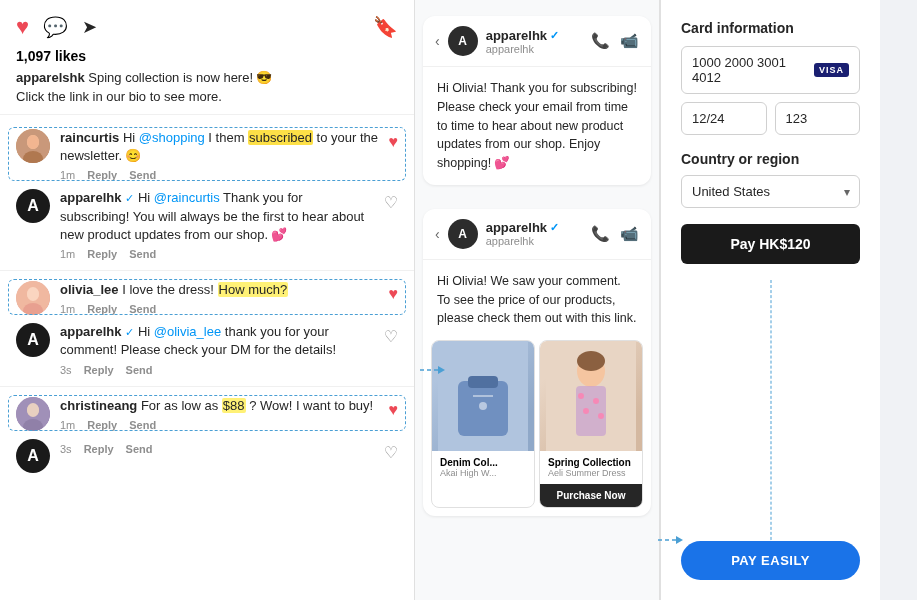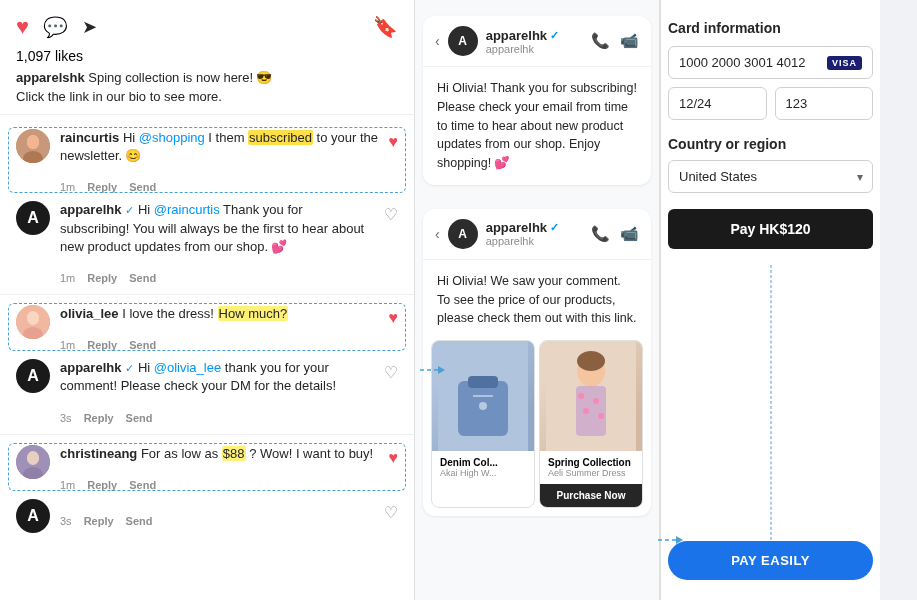--- a/index.html
+++ b/index.html
@@ -30,21 +30,21 @@
     .post-actions .action-icon {
       margin-right: 14px;
       cursor: pointer;
     }
 
     .bookmark-icon {
       margin-left: auto;
     }
 
     .likes-count {
-      font-weight: 400;
+      font-weight: 700;
       font-size: 14px;
       margin-bottom: 6px;
     }
 
     .post-caption {
       font-size: 13px;
       color: #262626;
       margin-bottom: 4px;
     }
 
@@ -115,21 +115,21 @@
     .highlight-yellow {
       background: #fff176;
       border-radius: 2px;
       padding: 0 1px;
     }
 
     .comment-actions {
       display: flex;
       align-items: center;
       gap: 12px;
-      margin-top: 16px;
+      margin-top: 4px;
     }
 
     .comment-time {
       font-size: 11px;
       color: #8e8e8e;
     }
 
     .comment-reply-btn, .comment-send-btn {
       font-size: 11px;
       color: #8e8e8e;
@@ -240,21 +240,21 @@
       font-size: 12px;
       font-weight: 600;
       cursor: pointer;
       text-align: center;
     }
 
     
     .right-panel {
       width: 220px;
       background: #fff;
-      padding: 20px 7px;
+      padding: 20px 20px;
       display: flex;
       flex-direction: column;
       gap: 16px;
       height: 600px;
       border-left: 1px solid #e0e0e0;
     }
 
     .card-section-title {
       font-size: 14px;
       font-weight: 700;

